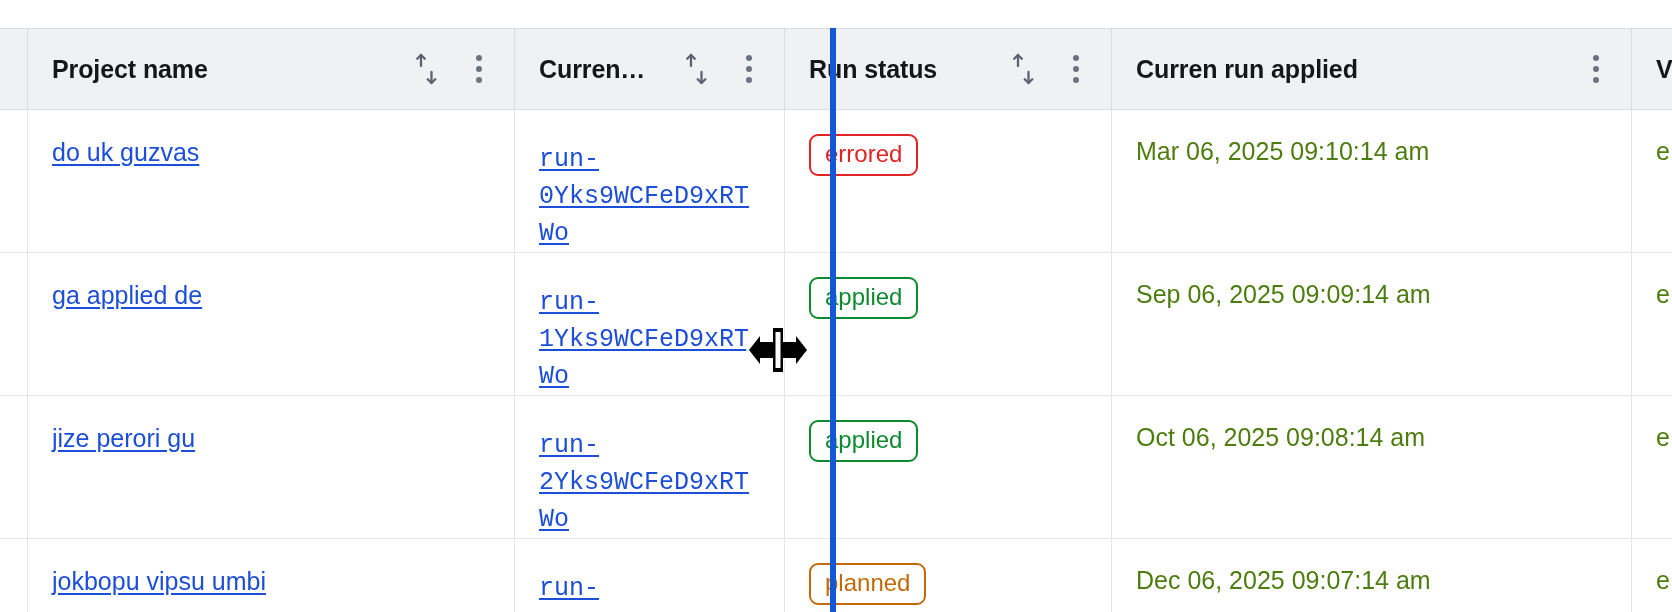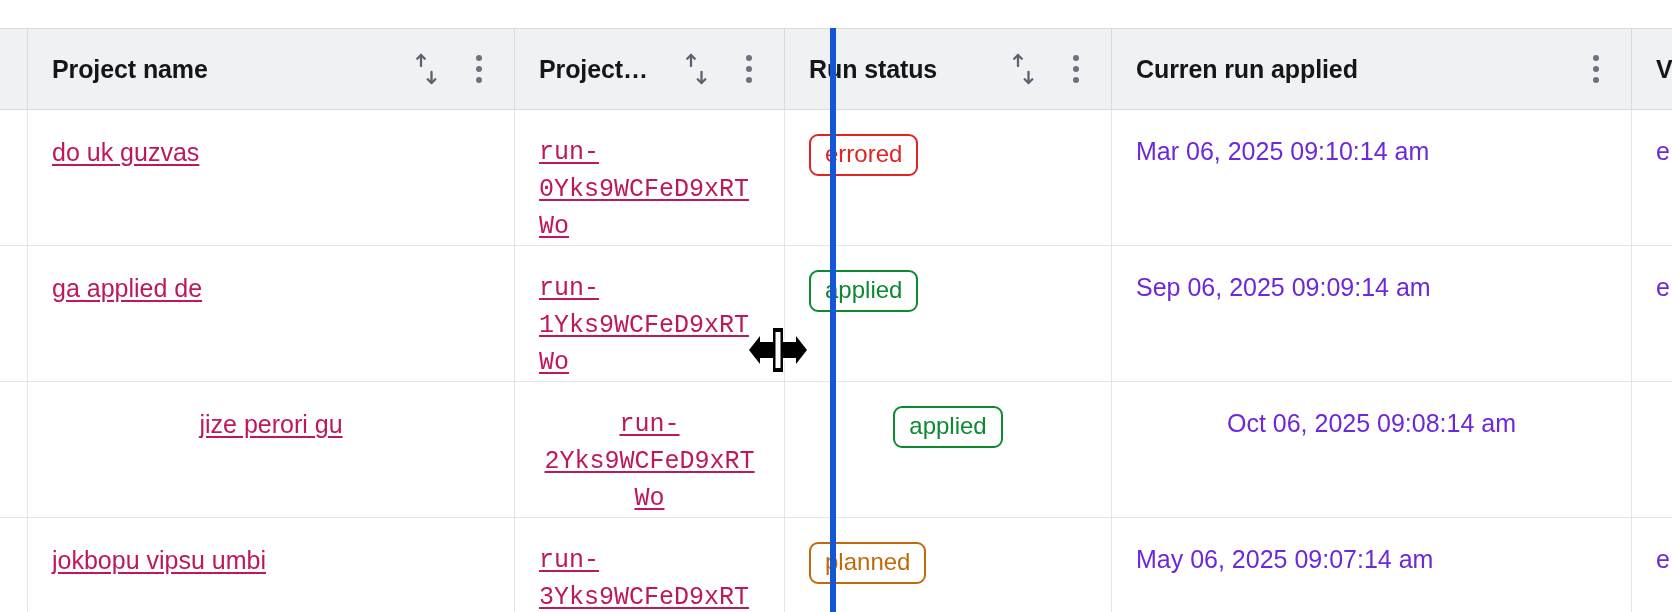--- a/index.html
+++ b/index.html
@@ -64,30 +64,30 @@
     background:#fff;
     border-bottom:1px solid #e3e5e9;
     border-right:1px solid #e3e5e9;
     padding:24px 24px 0 24px;
     vertical-align:top;
     box-sizing:border-box;
   }
   td.gutter{padding:0;border-right:1px solid #e3e5e9;}
   tr.r1 td{height:128px;}
   tr.r2 td{height:134px;}
-  tr.r3 td{height:124px;text-align:center;}
+  tr.r3 td{height:124px;}
   tr.r4 td{height:130px;}
 
   .lnk{
-    color:#be185d;text-decoration:underline;text-underline-offset:3px;
-    font-size:25px;line-height:37px;cursor:pointer;word-break:break-word;
+    color:#1d4ed8;text-decoration:underline;text-underline-offset:3px;
+    font-size:25px;line-height:37px;cursor:pointer;word-break:break-word;margin-top:7px;
   }
   .lnk.wrapme{display:inline-block;max-width:100%;font-family:Liberation Mono, monospace;}
   .cell-txt{
-    color:#6d28d9;font-size:25px;line-height:34px;white-space:nowrap;
+    color:#4d7c0f;font-size:25px;line-height:34px;white-space:nowrap;
   }
 
   
   .badge{
     display:inline-block;border:2px solid currentColor;border-radius:9px;
     padding:5px 14px 7px 14px;font-size:24px;line-height:26px;
     background:#fff;white-space:nowrap;
   }
   .badge.errored{color:#e02424;}
   .badge.applied{color:#0c8a30;}
@@ -140,21 +140,21 @@
                 <i></i>
                   <i></i>
                   <i></i>
               </span>
             </span>
           </div>
         </th>
 
         <th>
           <div class="th-inner">
-            <span class="th-label">Project…</span>
+            <span class="th-label">Curren…</span>
             <span class="th-tools">
               <span>
                 <svg class="sort-icon" viewBox="0 0 26 34" aria-hidden="true">
                   <g fill="none" stroke="#5c6270" stroke-width="2.3" stroke-linecap="round" stroke-linejoin="round">
                     <path d="M7 14 V3"></path>
                       <path d="M3.2 6.8 L7 3 L10.8 6.8"></path>
                     <path d="M17.5 20 V31"></path>
                       <path d="M13.7 27.2 L17.5 31 L21.3 27.2"></path>
                   </g>
                 </svg>
@@ -276,21 +276,21 @@
         <td>
           <a class="lnk">jokbopu vipsu umbi</a>
         </td>
         <td>
           <a class="lnk wrapme">run-3Yks9WCFeD9xRTWo</a>
         </td>
         <td>
           <span class="badge planned">planned</span>
         </td>
         <td>
-          <span class="cell-txt">May 06, 2025 09:07:14 am</span>
+          <span class="cell-txt">Dec 06, 2025 09:07:14 am</span>
         </td>
         <td>
           <span class="cell-txt">e</span>
         </td>
       </tr>
 
     </tbody>
   </table>
 
   <div id="drag-line" style="left: 830px; background: rgb(20, 87, 214);"></div>

